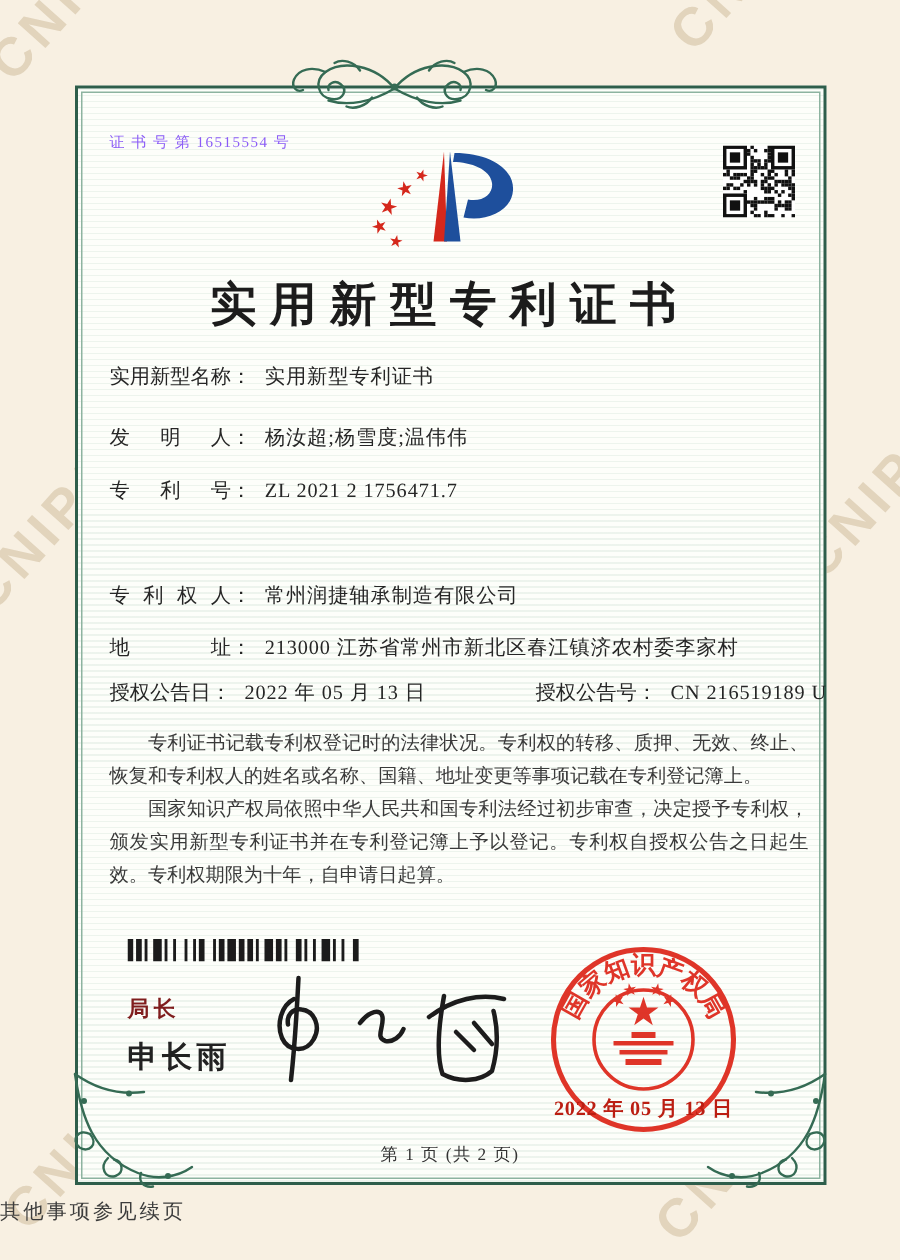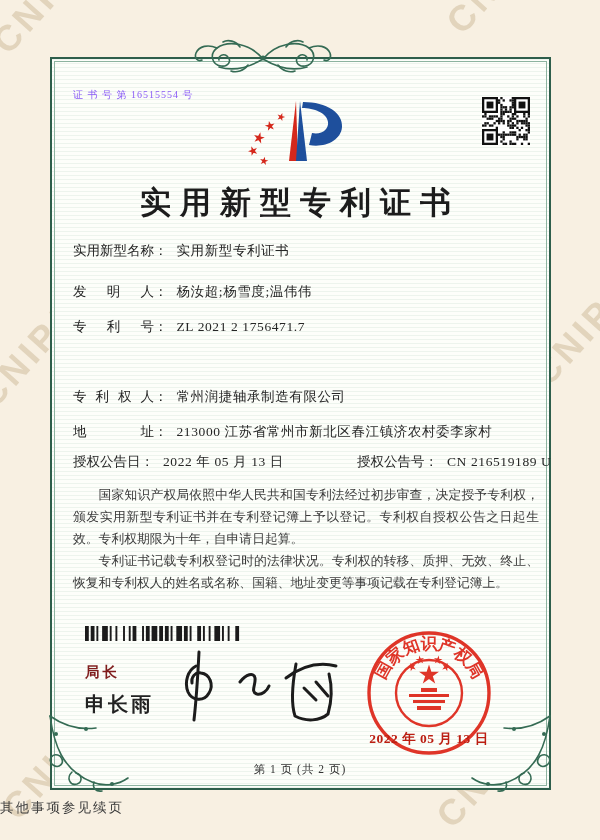--- a/index.html
+++ b/index.html
@@ -276,22 +276,22 @@
     <span class="flabel">地址</span><span class="fcolon">：</span><span class="fvalue">213000  江苏省常州市新北区春江镇济农村委李家村</span>
   </div>
   <div class="frow r7">
     <span>授权公告日</span><span class="fcolon">：</span><span class="fvalue">2022 年 05 月 13 日</span>
     <span class="pair2">
       <span>授权公告号</span><span class="fcolon">：</span><span class="fvalue">CN 216519189 U</span>
     </span>
   </div>
 
   <div class="abs body-text">
+    <p>专利证书记载专利权登记时的法律状况。专利权的转移、质押、无效、终止、恢复和专利权人的姓名或名称、国籍、地址变更等事项记载在专利登记簿上。</p>
     <p>国家知识产权局依照中华人民共和国专利法经过初步审查，决定授予专利权，颁发实用新型专利证书并在专利登记簿上予以登记。专利权自授权公告之日起生效。专利权期限为十年，自申请日起算。</p>
-    <p>专利证书记载专利权登记时的法律状况。专利权的转移、质押、无效、终止、恢复和专利权人的姓名或名称、国籍、地址变更等事项记载在专利登记簿上。</p>
   </div>
 
   <svg class="abs" id="barcode" style="left:85px;top:626px;" width="156" height="15" viewBox="0 0 156 15">
       <rect x="0.00" y="0" width="3.80" height="15" fill="#1b1b1b"></rect>
       <rect x="5.71" y="0" width="3.80" height="15" fill="#1b1b1b"></rect>
       <rect x="11.41" y="0" width="1.90" height="15" fill="#1b1b1b"></rect>
       <rect x="17.12" y="0" width="5.71" height="15" fill="#1b1b1b"></rect>
       <rect x="24.73" y="0" width="1.90" height="15" fill="#1b1b1b"></rect>
       <rect x="30.44" y="0" width="1.90" height="15" fill="#1b1b1b"></rect>
       <rect x="38.05" y="0" width="1.90" height="15" fill="#1b1b1b"></rect>

